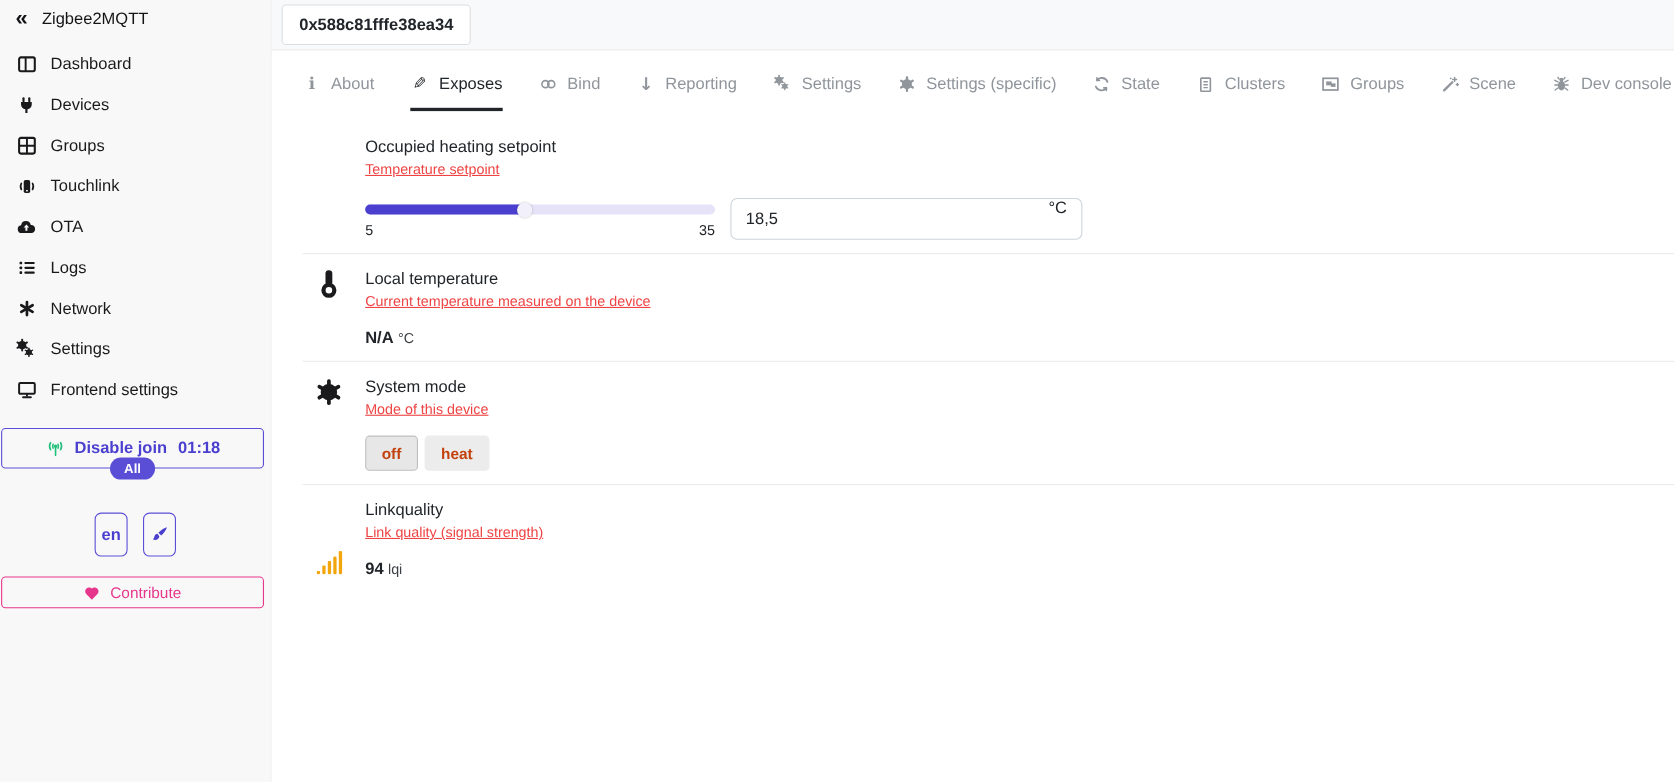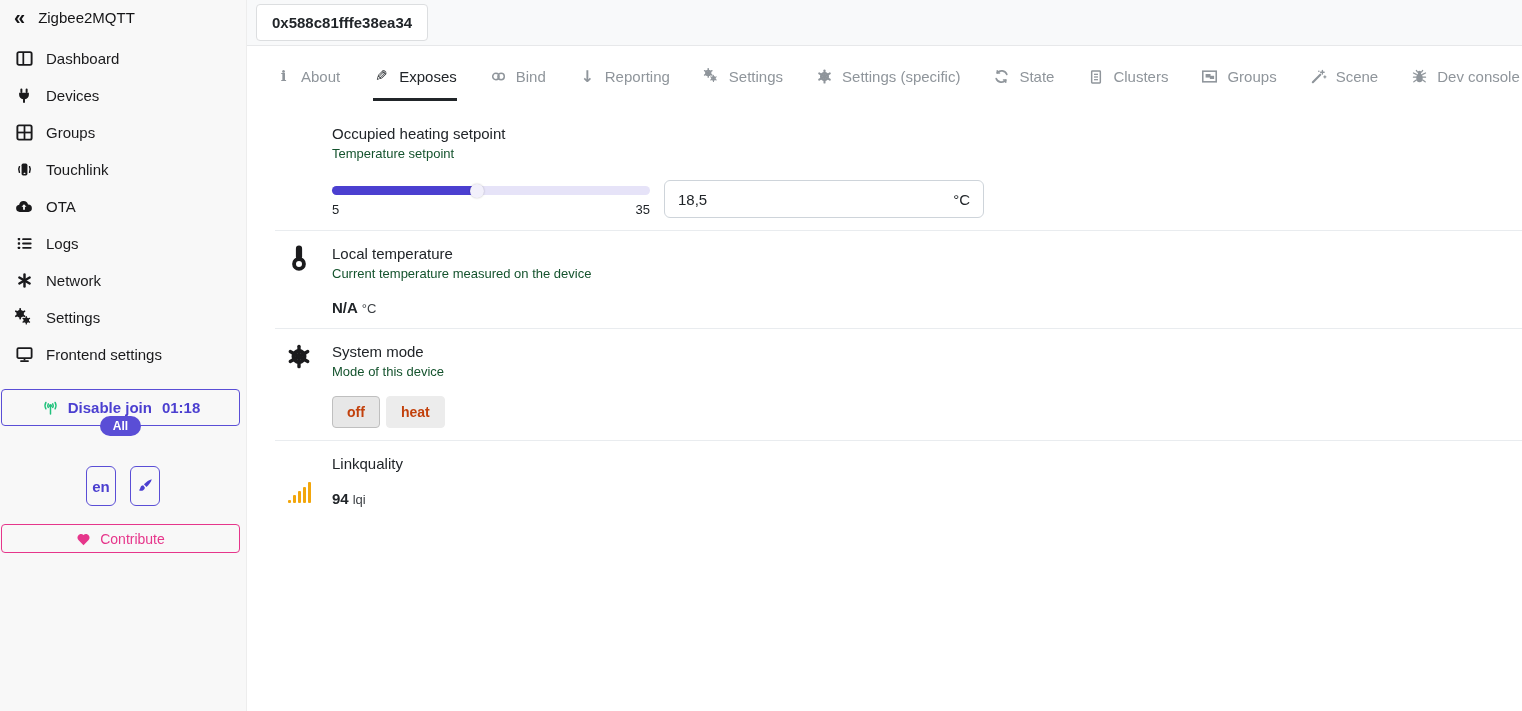--- a/index.html
+++ b/index.html
@@ -70,38 +70,38 @@
   .icon-i{font-family:"DejaVu Serif",serif;font-weight:700;font-size:15px;line-height:1;}
   .icon-pencil{font-family:"DejaVu Sans",sans-serif;font-size:15px;transform:scaleX(-1);line-height:1;}
   .icon-arrow{font-family:"DejaVu Sans",sans-serif;font-size:16px;font-weight:700;line-height:1;}
 
   .rows{margin-left:28px;padding-top:10px;}
   .feat-row{display:flex;padding:13px 0 12px 10px;border-bottom:1px solid #e9ecef;}
   .feat-row.last{border-bottom:none;align-items:flex-end;}
   .feat-icon{width:28px;height:30px;margin-right:19px;flex:none;display:flex;align-items:flex-start;justify-content:center;color:#1b1b1d;}
   .feat-body{flex:1;min-width:0;}
   .feat-title{font-size:15px;color:#212529;line-height:19px;}
-  .feat-sub{font-size:13px;color:#14532d;margin-top:3px;line-height:16px;}
+  .feat-sub{font-size:13px;color:#ef4444;margin-top:3px;line-height:16px;text-decoration:underline;}
   .feat-value{margin-top:17px;font-size:15px;}
   .feat-value b{font-weight:700;}
   .feat-unit{font-size:13px;color:#3c4045;margin-left:4px;}
 
   
   .slider-row{display:flex;margin-top:18px;align-items:flex-start;}
   .slider-col{width:318px;padding-top:6px;margin-right:14px;}
   .slider-track{position:relative;height:9px;border-radius:5px;background:#e6e3f8;cursor:pointer;}
   .slider-fill{position:absolute;left:0;top:0;height:9px;border-radius:5px;background:#4b3fd0;}
   .slider-thumb{
     position:absolute;top:50%;width:14px;height:14px;border-radius:50%;
     background:#f2f0fb;transform:translate(-50%,-50%);box-shadow:0 0 2px rgba(0,0,0,.25);cursor:grab;
   }
   .slider-labels{display:flex;justify-content:space-between;margin-top:7px;font-size:13px;color:#212529;}
   .num-box{
     width:320px;height:38px;border:1px solid #ced4da;border-radius:6px;box-sizing:border-box;
-    display:flex;align-items:center;padding:0 13px;background:#fff;
+    display:flex;padding:0 13px;background:#fff;
   }
   .num-input{border:none;outline:none;flex:1;font-size:15px;color:#212529;font-family:inherit;background:transparent;padding:0;}
   .num-unit{font-size:15px;color:#212529;}
 
   
   .enum-row{display:flex;gap:6px;margin-top:16px;}
   .enum-btn{
     padding:7px 14px;border-radius:4px;font-size:14px;font-weight:700;color:#c2410c;cursor:pointer;
     background:#ececec;border:1px solid #ececec;font-family:inherit;
   }
@@ -442,20 +442,21 @@
             <span class="bars">
                 <i style="height:3px"></i>
                 <i style="height:8px"></i>
                 <i style="height:12px"></i>
                 <i style="height:16px"></i>
                 <i style="height:21px"></i>
               </span>
           </div>
           <div class="feat-body">
             <div class="feat-title">Linkquality</div>
+            <div class="feat-sub">Link quality (signal strength)</div>
             <div class="feat-value">
               <b>94</b><span class="feat-unit">lqi</span>
             </div>
           </div>
         </div>
 
       </div>
     </div>
   </main>
 </div>

